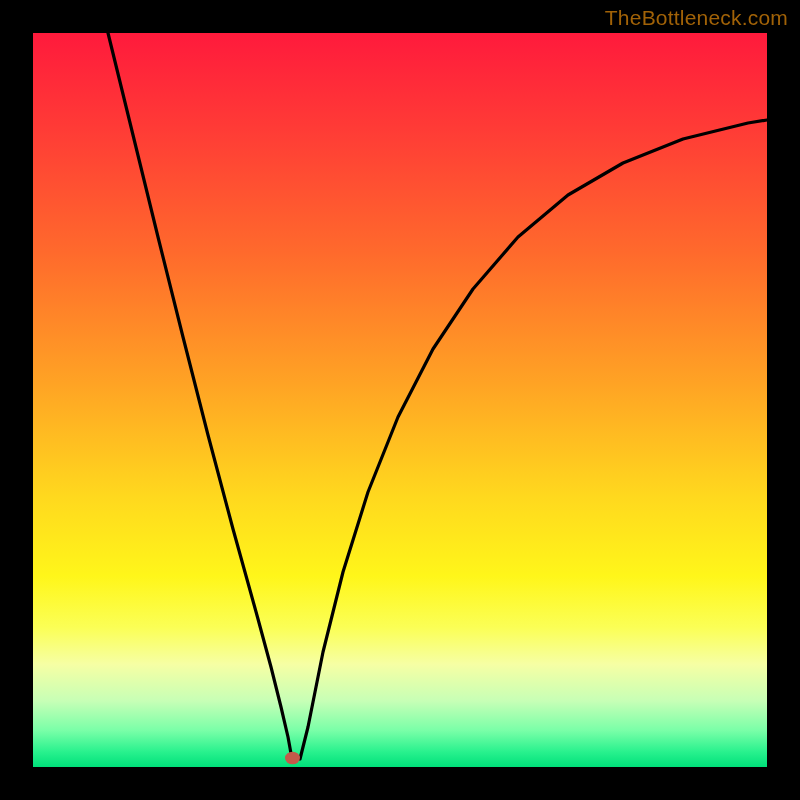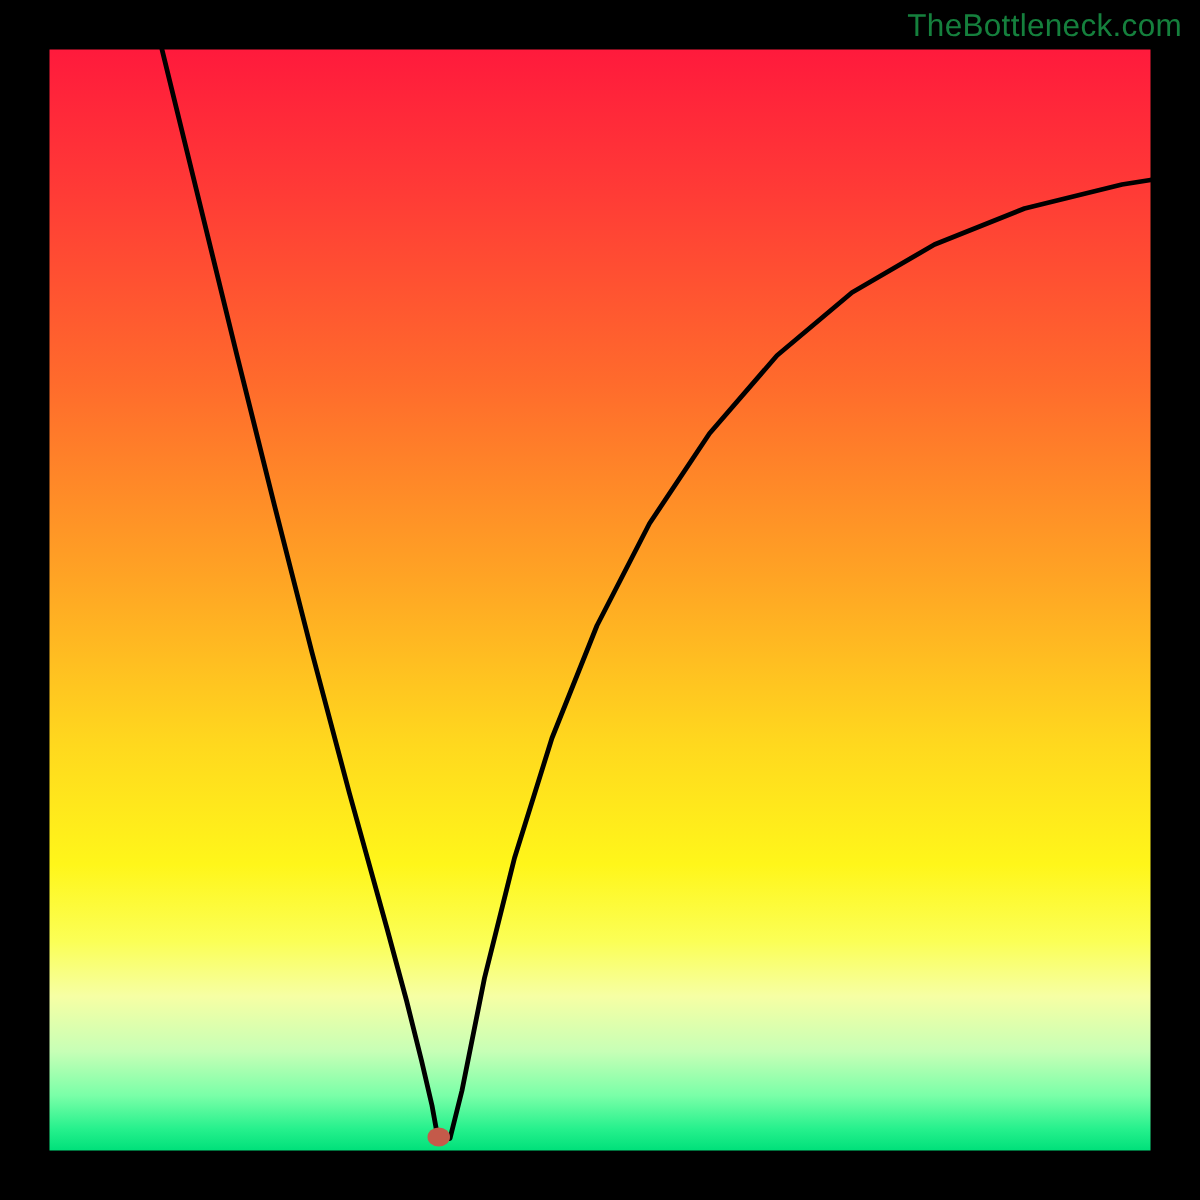--- a/index.html
+++ b/index.html
@@ -37,21 +37,21 @@
       #c7ffb6 91%,
       #7affa8 95%,
       #27f18d 98%,
       #00e07a 100%
     );
   }
   .watermark {
     position: absolute;
     top: 6px;
     right: 12px;
-    color: #15803d;
+    color: #a16207;
     font-size: 21px;
     font-weight: 500;
     letter-spacing: 0.2px;
     user-select: none;
     text-align: right;
   }
   svg.curve {
     position: absolute;
     left: 0;
     top: 0;

